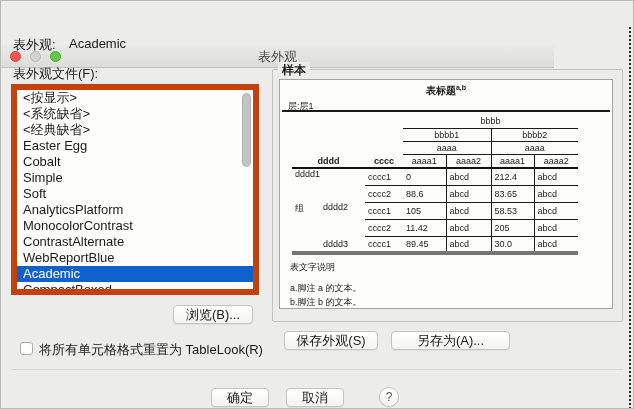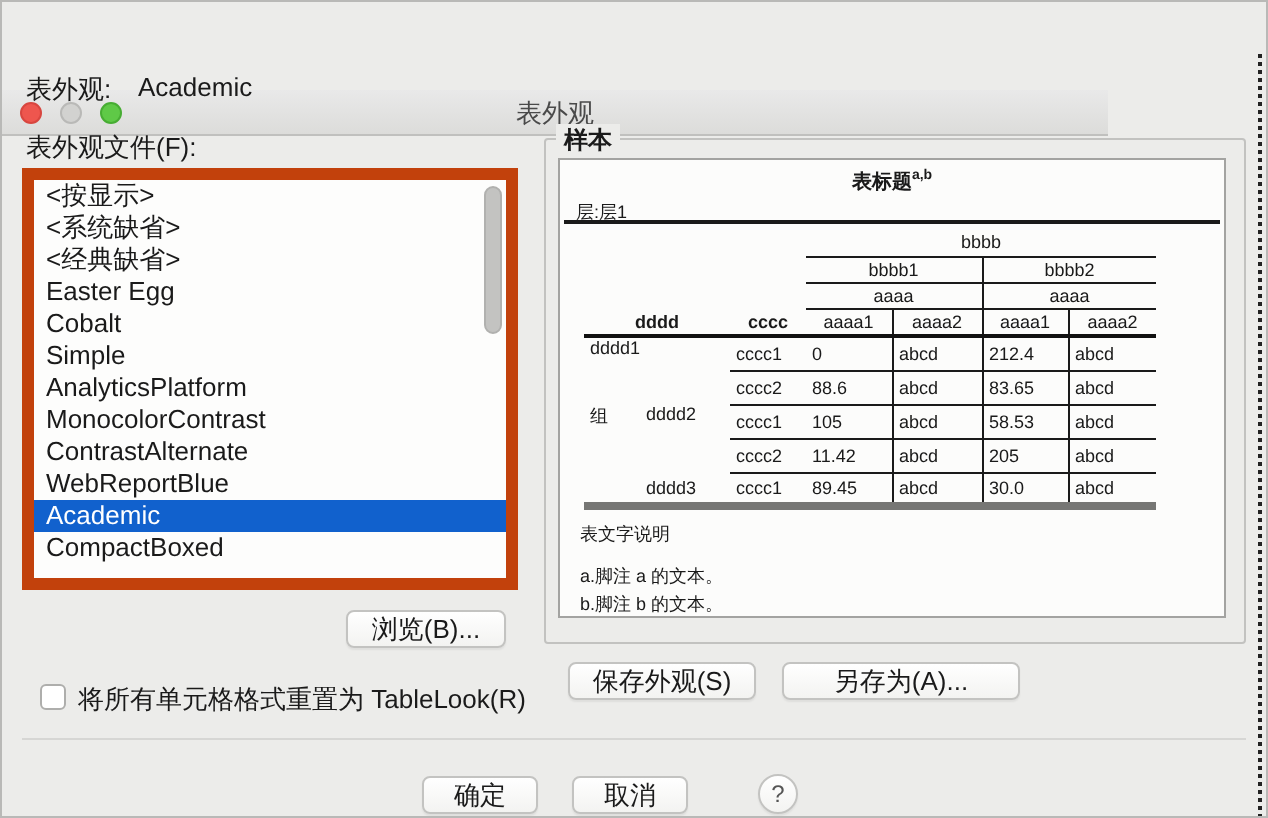--- a/index.html
+++ b/index.html
@@ -127,20 +127,21 @@
   <span class="lbl" id="current-value">Academic</span>
 
   <span class="lbl" id="files-label">表外观文件(F):</span>
   <div id="listbox">
     <div class="list-item">&lt;按显示&gt;</div>
     <div class="list-item">&lt;系统缺省&gt;</div>
     <div class="list-item">&lt;经典缺省&gt;</div>
     <div class="list-item">Easter Egg</div>
     <div class="list-item">Cobalt</div>
     <div class="list-item">Simple</div>
+    <div class="list-item">Soft</div>
     <div class="list-item">AnalyticsPlatform</div>
     <div class="list-item">MonocolorContrast</div>
     <div class="list-item">ContrastAlternate</div>
     <div class="list-item">WebReportBlue</div>
     <div class="list-item selected">Academic</div>
     <div class="list-item">CompactBoxed</div>
     <div id="list-scroll-thumb"></div>
   </div>
 
   <button class="mac-btn" id="browse-btn">浏览(B)...</button>

